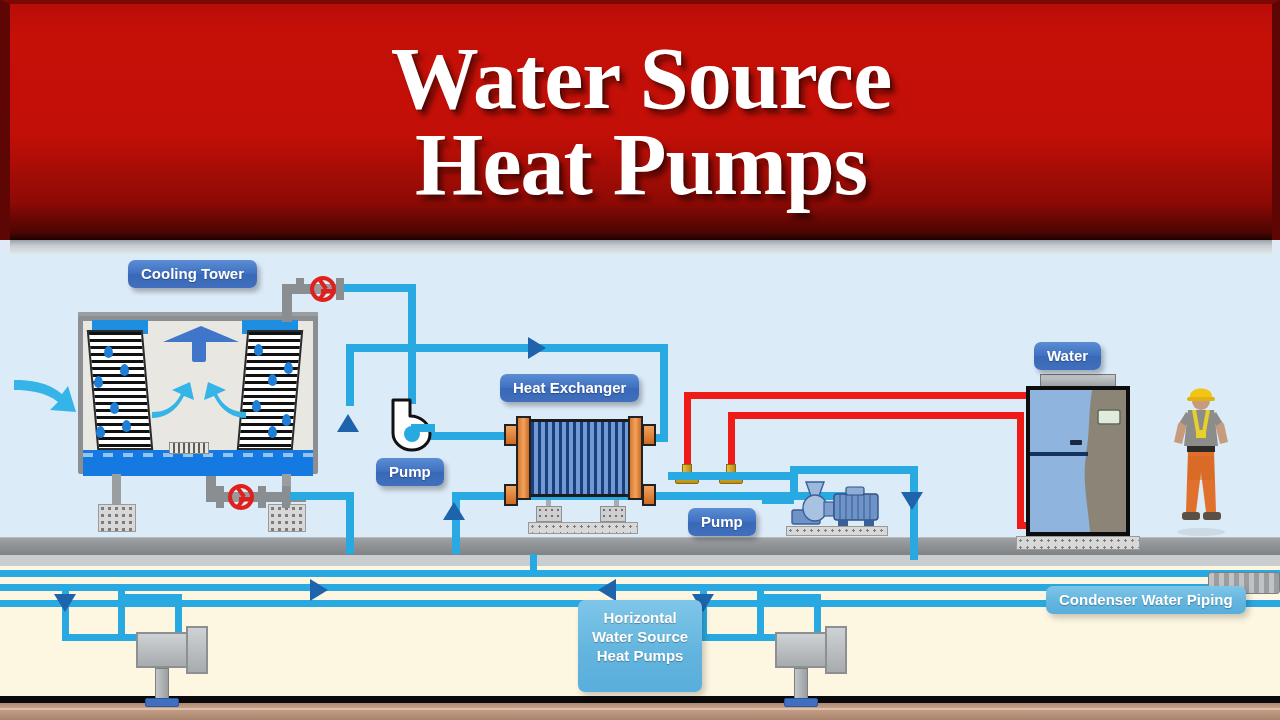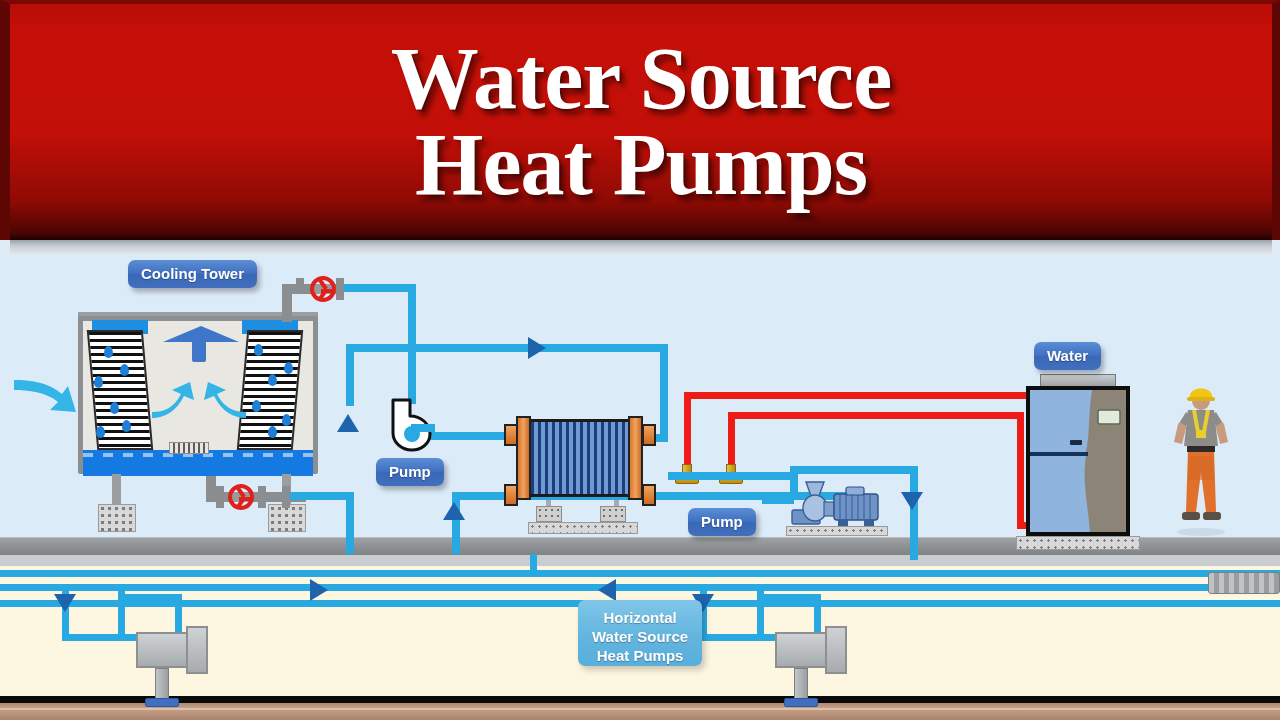--- a/index.html
+++ b/index.html
@@ -52,21 +52,21 @@
     position:absolute; color:#fff; font-size:15px; font-weight:600;
     padding:5px 13px 6px; border-radius:7px; white-space:nowrap;
     background:linear-gradient(180deg,#5b8ed4 0%,#3f6fc0 50%,#3968b8 51%,#416fbd 100%);
     box-shadow:3px 4px 5px rgba(0,0,0,.28);
     text-shadow:0 1px 1px rgba(0,0,0,.3);
   }
   .badge.light{
     background:linear-gradient(180deg,#7fc6e8 0%,#61b4de 60%,#59aedb 100%);
     box-shadow:3px 4px 6px rgba(0,0,0,.2);
   }
-  .badge.multi{ text-align:center; line-height:1.28; padding:8px 14px 0; }
+  .badge.multi{ text-align:center; line-height:1.28; padding:8px 14px 26px; }
 
   
   .pipe { position:absolute; background:#29a9e1; }
   .pipe.red { background:#ef1b17; }
   .pipe.gray { background:#8a8e91; }
   .arrow { position:absolute; width:0; height:0; }
   .ar-r { border-top:11px solid transparent; border-bottom:11px solid transparent; border-left:18px solid #1d64ad; }
   .ar-l { border-top:11px solid transparent; border-bottom:11px solid transparent; border-right:18px solid #1d64ad; }
   .ar-u { border-left:11px solid transparent; border-right:11px solid transparent; border-bottom:18px solid #1d64ad; }
   .ar-d { border-left:11px solid transparent; border-right:11px solid transparent; border-top:18px solid #1d64ad; }
@@ -390,27 +390,29 @@
 
     <div class="conn-box" style="left:775px;top:378px;width:54px;height:36px"></div>
     <div class="conn-box" style="left:825px;top:372px;width:22px;height:48px"></div>
     <div class="duct-leg" style="left:794px;top:414px"></div>
     <div class="iso-pad" style="left:784px;top:444px"></div>
 
     <div class="flex-duct" style="left:1208px;top:318px;width:72px"></div>
 
     <div class="badge" style="left:128px;top:6px">Cooling Tower</div>
 
+    <div class="badge" style="left:500px;top:120px">Heat Exchanger</div>
 
     <div class="badge" style="left:376px;top:204px">Pump</div>
 
     <div class="badge" style="left:688px;top:254px">Pump</div>
 
     <div class="badge" style="left:1034px;top:88px">Water</div>
 
+    <div class="badge light" style="left:1046px;top:332px">Condenser Water Piping</div>
 
     <div class="badge light multi" style="left:578px;top:346px">
       <div>Horizontal</div>
       <div>Water Source</div>
       <div>Heat Pumps</div>
     </div>
 
   </div>
 </div>
 

